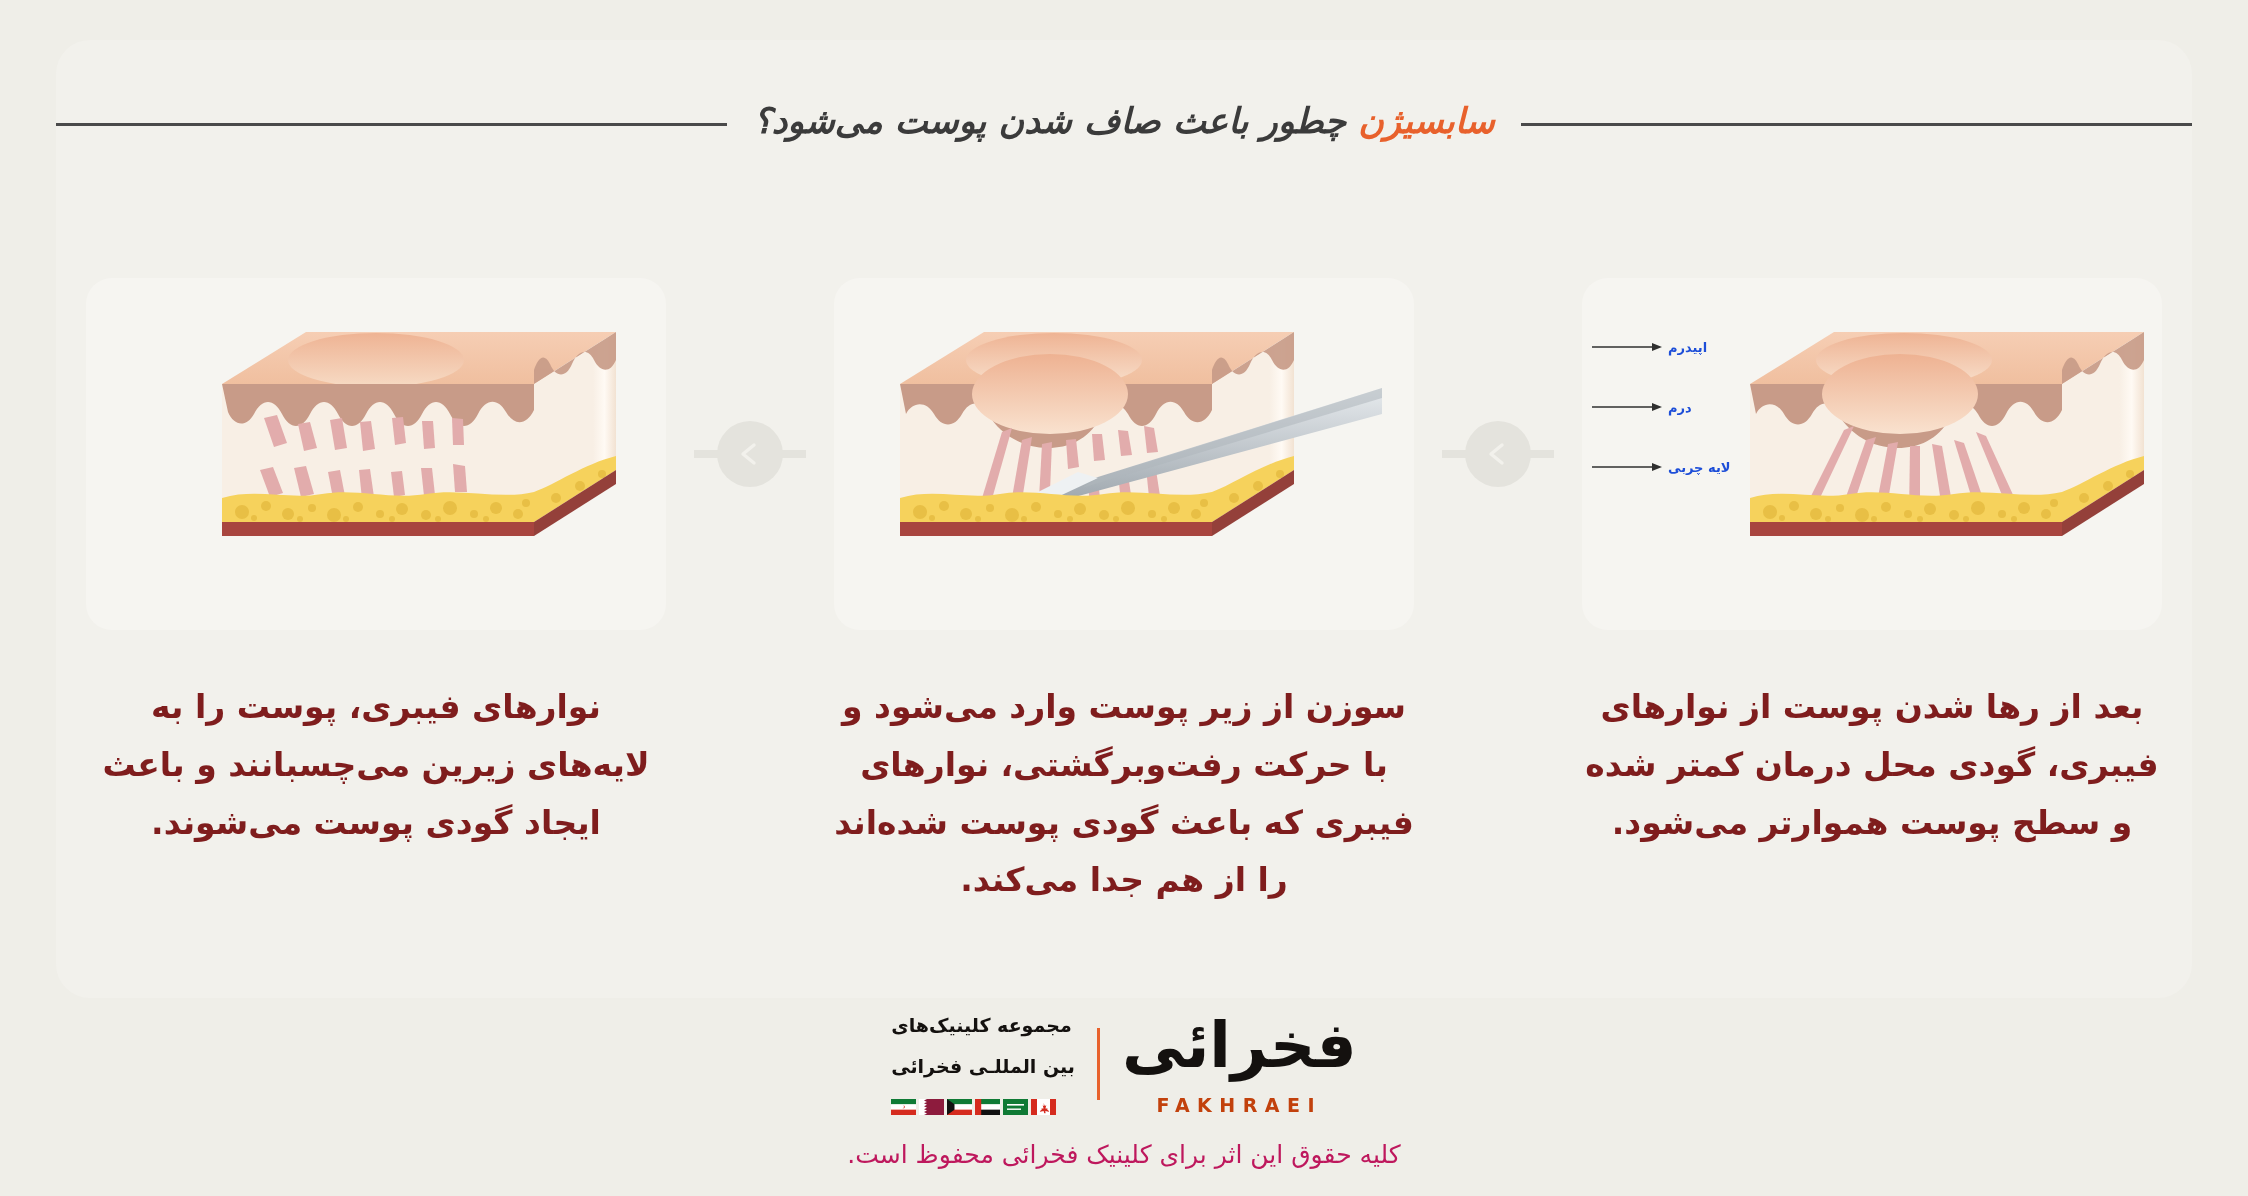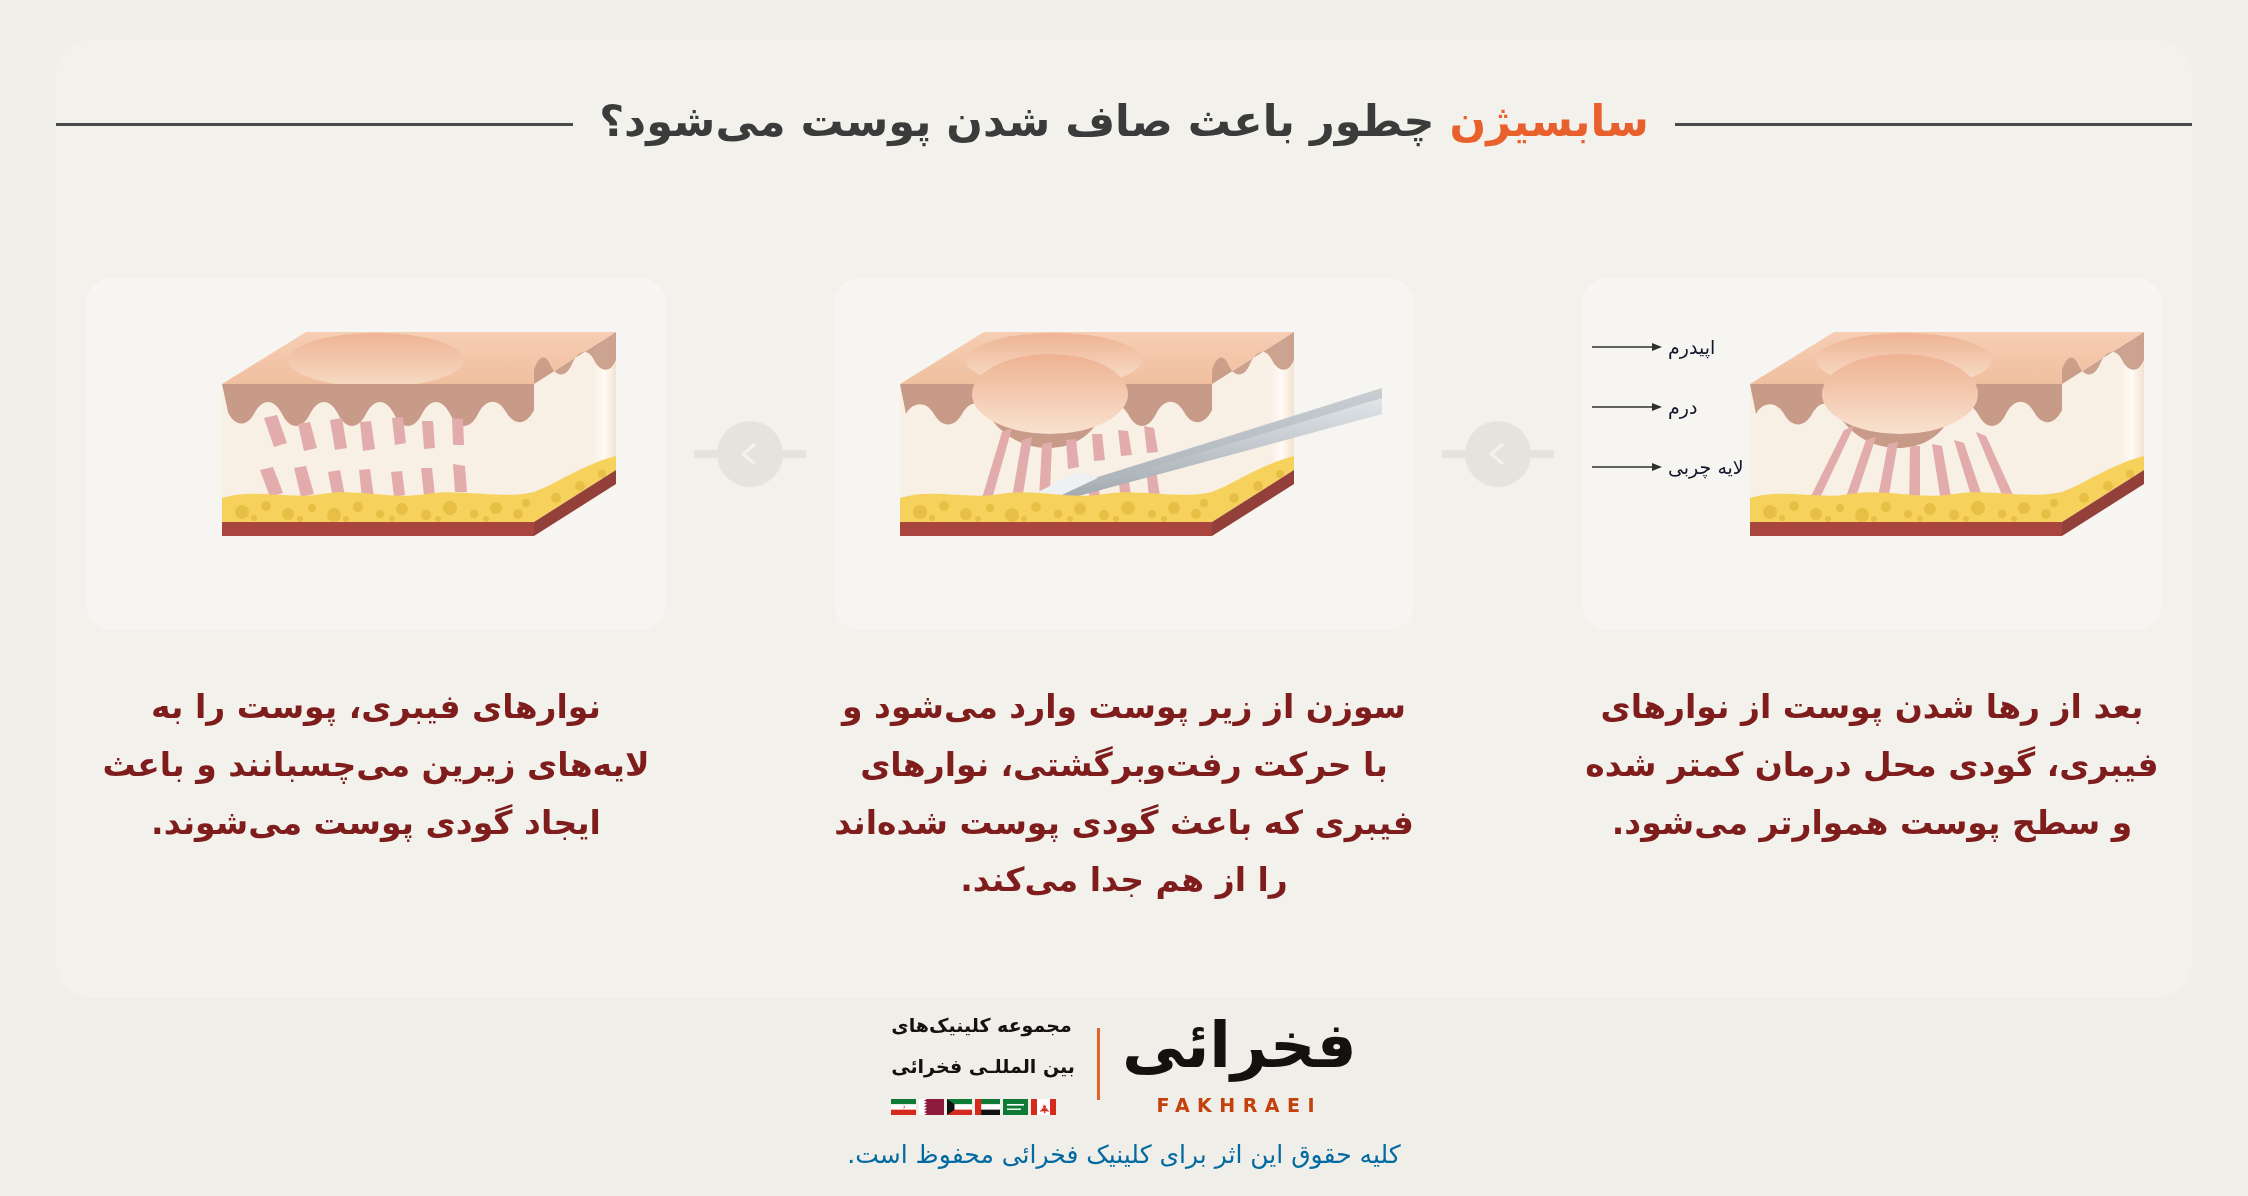--- a/index.html
+++ b/index.html
@@ -22,22 +22,22 @@
   
   .title-row{
     position:absolute;left:56px;top:88px;width:2136px;height:72px;
     display:flex;align-items:center;justify-content:center;gap:26px;
     direction:rtl;
   }
   .rule{height:3px;background:#4a4a4a;flex:1 1 auto;min-width:40px;}
   .rule.left{max-width:690px;}
   .rule.right{max-width:690px;}
   .title-text{
-    white-space:nowrap;font-size:43px;font-weight:700;color:#3b3b3b;
-    letter-spacing:0;line-height:1;padding-bottom:6px;
+    white-space:nowrap;font-size:35px;font-weight:700;color:#3b3b3b;
+    letter-spacing:0;line-height:1;padding-bottom:6px;font-style:italic;
   }
   .title-text .hl{color:#e8612c;}
 
   
   .cols{
     position:absolute;left:86px;top:278px;width:2076px;height:650px;
     display:flex;flex-direction:row-reverse;align-items:flex-start;
     justify-content:space-between;direction:rtl;
   }
   .col{width:580px;display:flex;flex-direction:column;align-items:center;}
@@ -69,21 +69,21 @@
   
   .layerlabels{
     position:absolute;right:auto;left:8px;top:40px;width:176px;height:280px;
     direction:rtl;
   }
   .llrow{
     position:absolute;left:0;width:176px;height:26px;
     display:flex;flex-direction:row;align-items:center;justify-content:flex-end;gap:6px;
   }
   .llrow .lltext{
-    font-size:19px;font-weight:400;color:#0f172a;white-space:nowrap;line-height:1;
+    font-size:13px;font-weight:700;color:#1d4ed8;white-space:nowrap;line-height:1;
   }
   .llrow .llarrow{flex:0 0 auto;}
 
   
   .logo{
     position:absolute;left:0;right:0;top:1010px;height:108px;
     display:flex;align-items:center;justify-content:center;gap:0;direction:rtl;
   }
   .logo-mark{display:flex;flex-direction:column;align-items:center;gap:7px;}
   .logo-fa{
@@ -98,21 +98,21 @@
   .logo-side{display:flex;flex-direction:column;align-items:flex-end;gap:15px;}
   .logo-side-l1,.logo-side-l2{
     font-size:19px;font-weight:700;color:#14110f;line-height:1.35;white-space:nowrap;
   }
   .flags{display:flex;flex-direction:row;gap:3px;margin-top:4px;}
   .flag{width:25px;height:16px;position:relative;overflow:hidden;display:block;}
 
   
   .footer{
     position:absolute;left:0;right:0;top:1140px;height:40px;
-    text-align:center;font-size:25px;color:#0369a1;font-weight:400;direction:rtl;
+    text-align:center;font-size:25px;color:#be185d;font-weight:400;direction:rtl;
   }
 
   
   .skin{position:absolute;}
 </style>
 </head>
 <body>
 
 <div class="stage">
 

